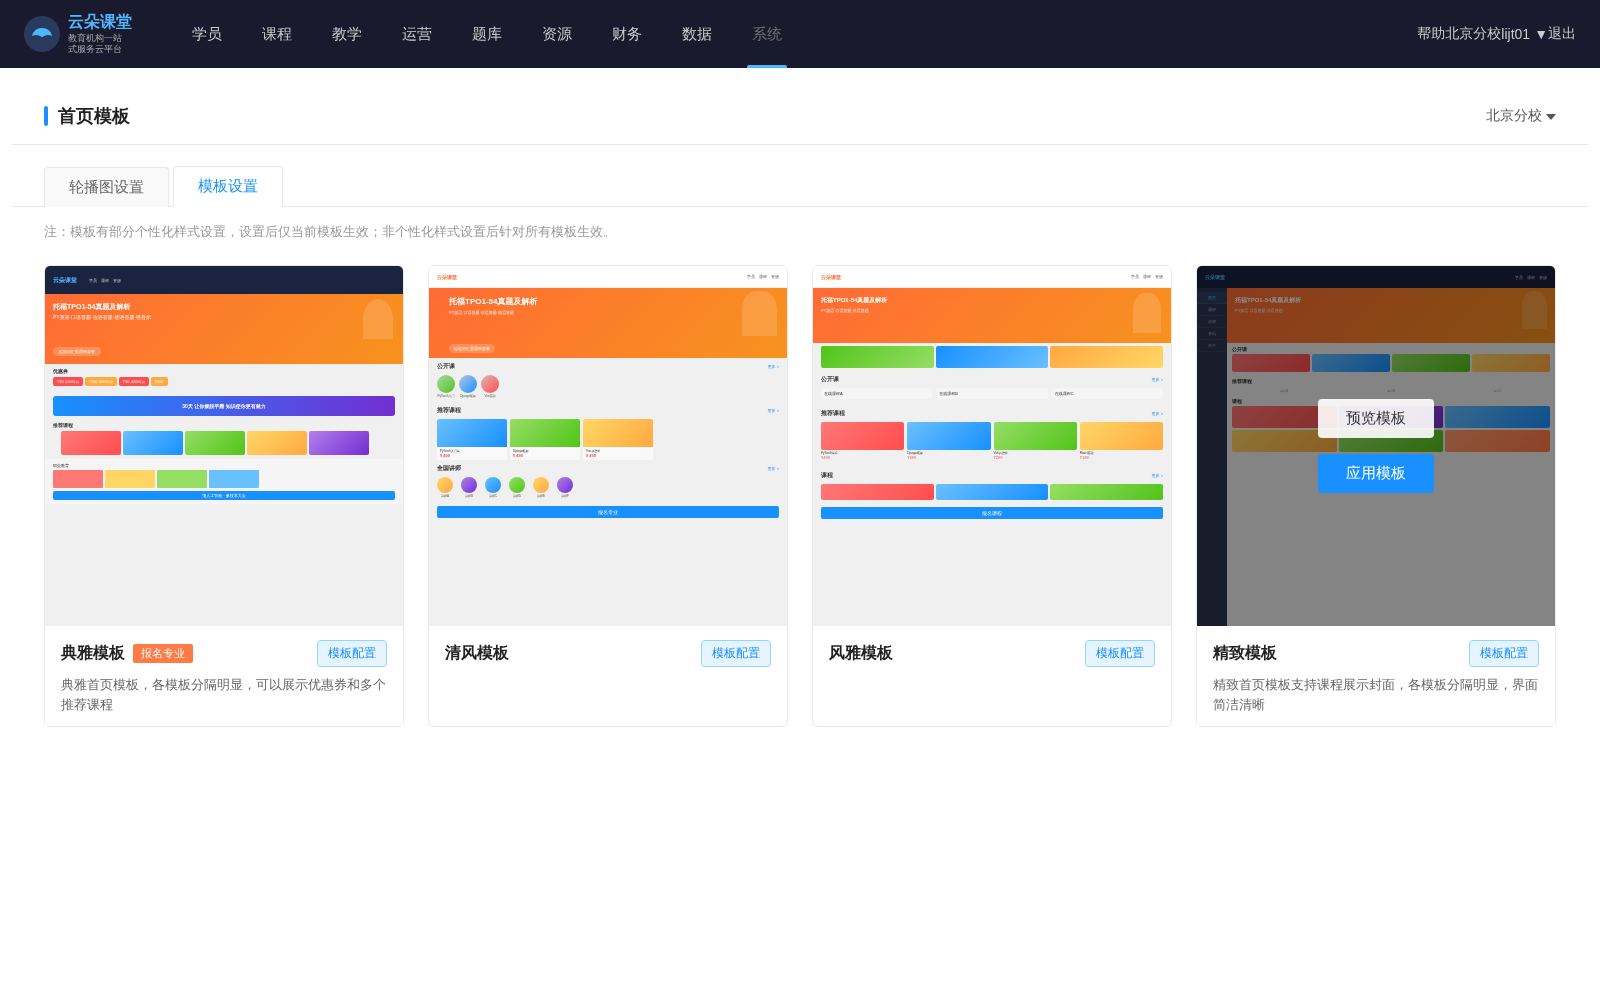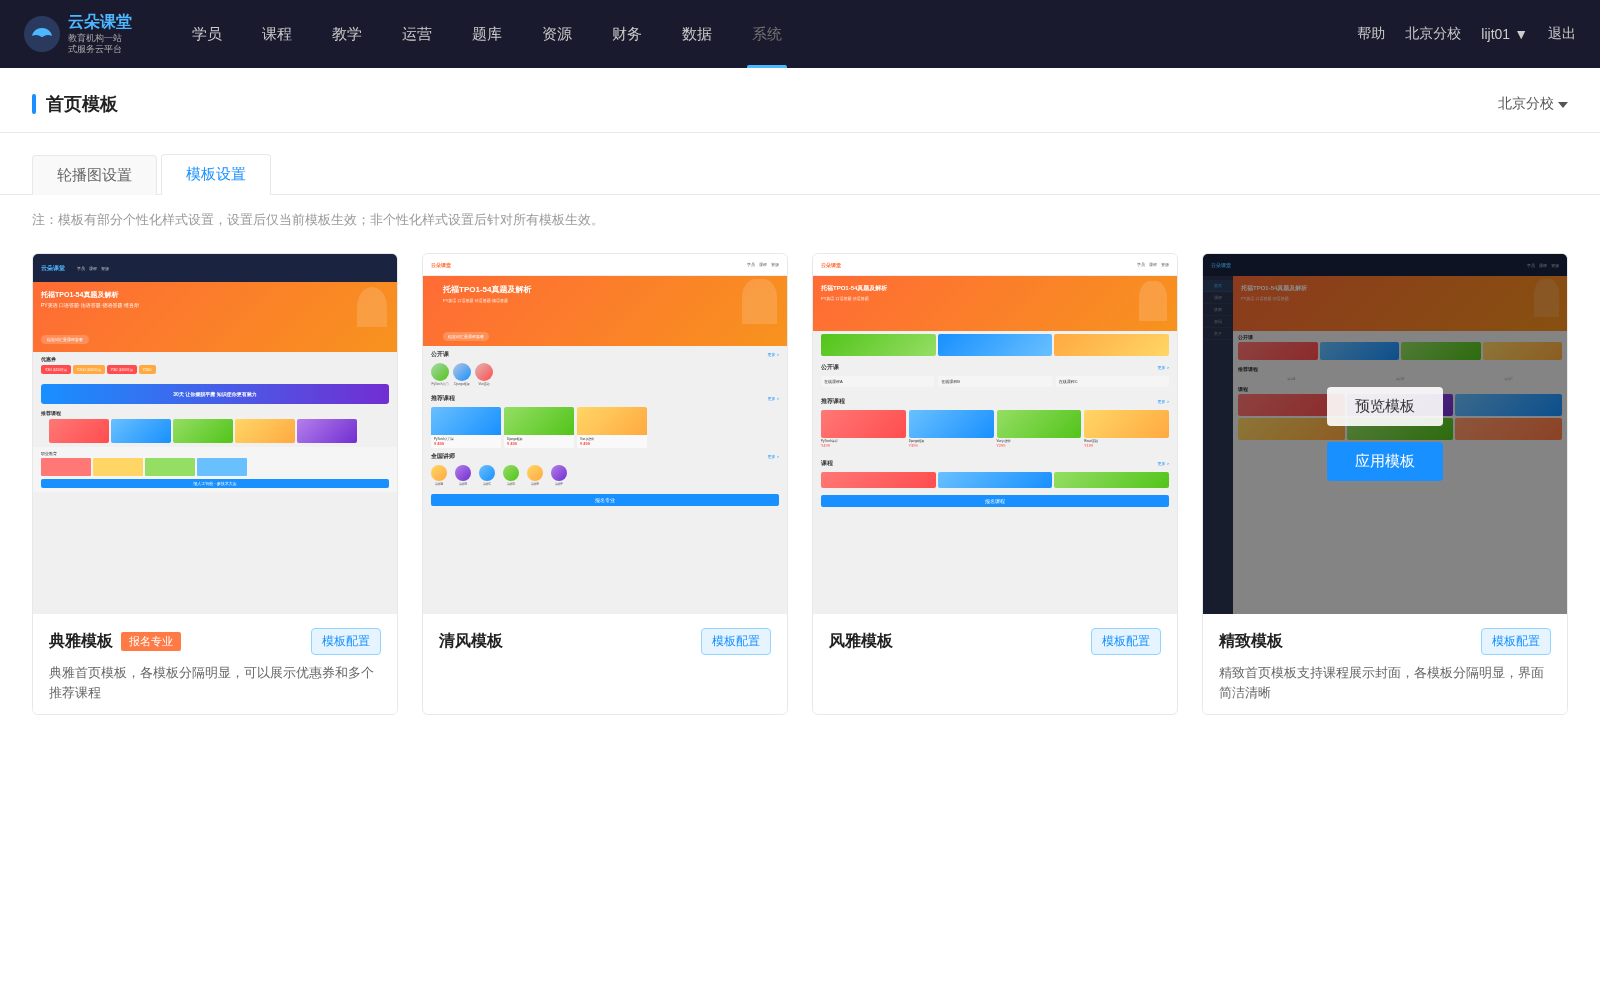--- a/index.html
+++ b/index.html
@@ -56,33 +56,32 @@
       left: 50%;
       transform: translateX(-50%);
       width: 40px;
       height: 3px;
       background: #4db8ff;
       border-radius: 2px 2px 0 0;
     }
     .header-right {
       display: flex;
       align-items: center;
-      gap: 20px;
       color: #ccc;
       font-size: 14px;
       text-align: right;
     }
     .header-right span { cursor: pointer; }
     .user-dropdown { display: flex; align-items: center; gap: 4px; cursor: pointer; }
 
     
     .page-content {
       background: white;
       min-height: calc(100vh - 68px);
-      padding: 0;
+      padding: 12px;
     }
     .page-header {
       padding: 24px 32px 0;
       display: flex;
       align-items: center;
       justify-content: space-between;
       border-bottom: 1px solid #e8e8e8;
     }
     .page-title-area {
       display: flex;

